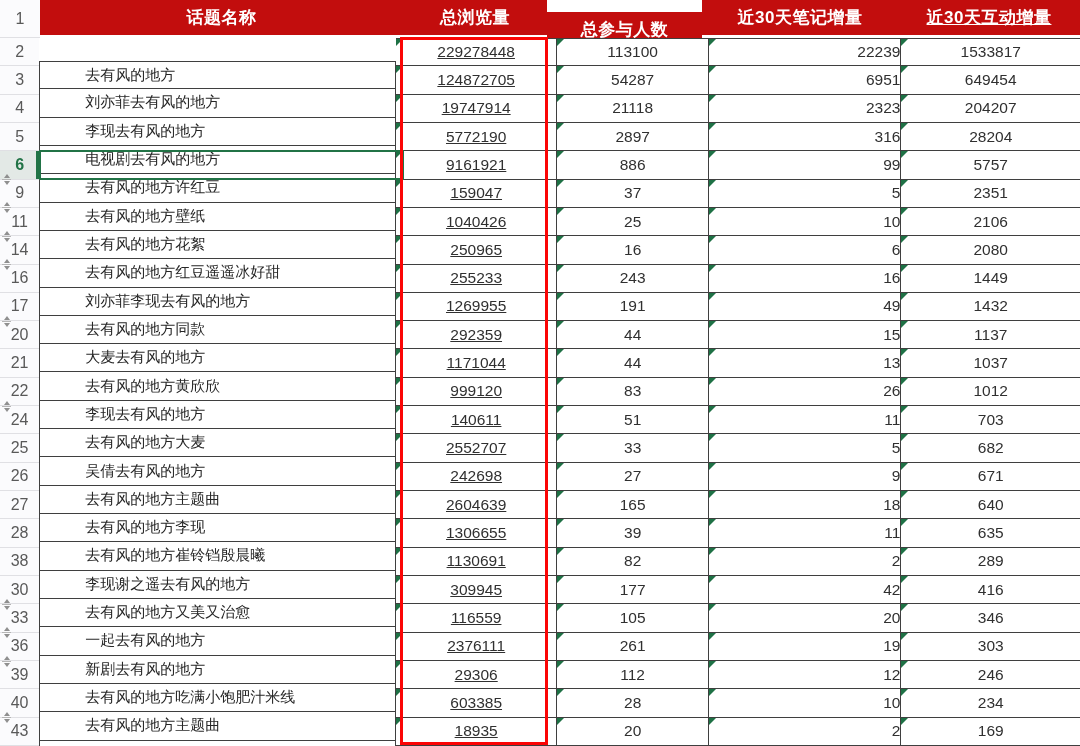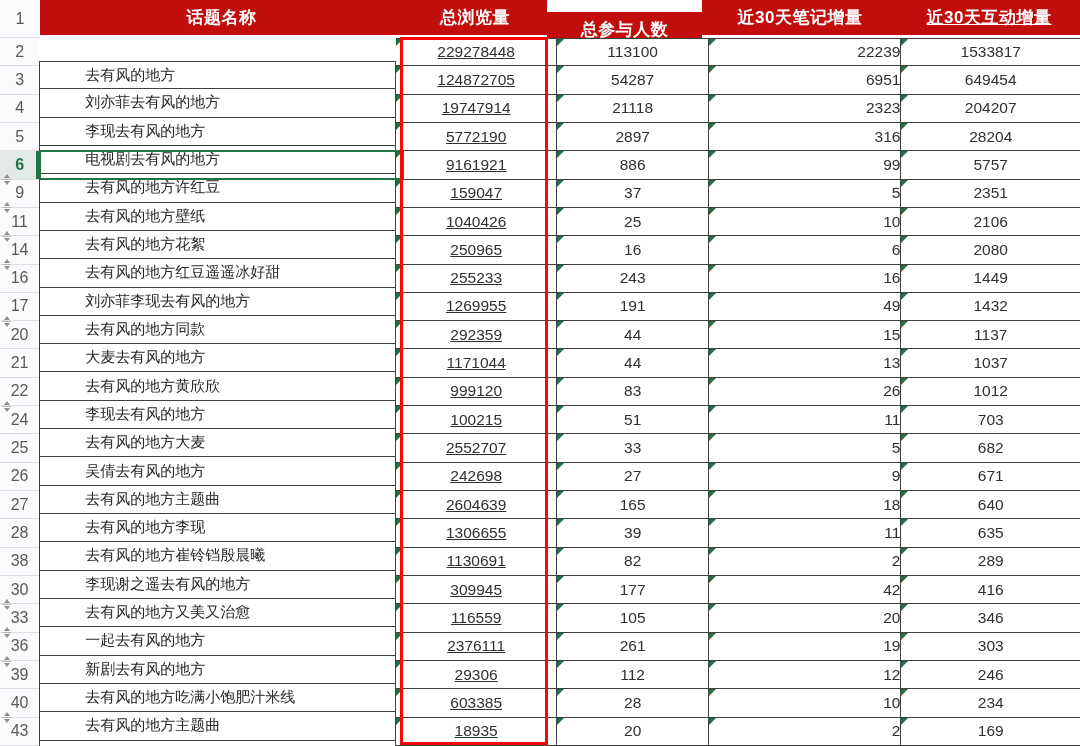--- a/index.html
+++ b/index.html
@@ -347,21 +347,21 @@
       <span class="tri"></span>
       <span class="val">1012</span>
     </div>
   </div>
 
   <div class="row">
     <div class="gutter-cell">24</div>
     <div class="cell topic">去有风的地方大麦</div>
     <div class="cell num views">
       <span class="tri"></span>
-      <span class="val">100215</span>
+      <span class="val">140611</span>
     </div>
     <div class="cell num participants">
       <span class="tri"></span>
       <span class="val">51</span>
     </div>
     <div class="cell num notes">
       <span class="tri"></span>
       <span class="val">11</span>
     </div>
     <div class="cell num interactions">

